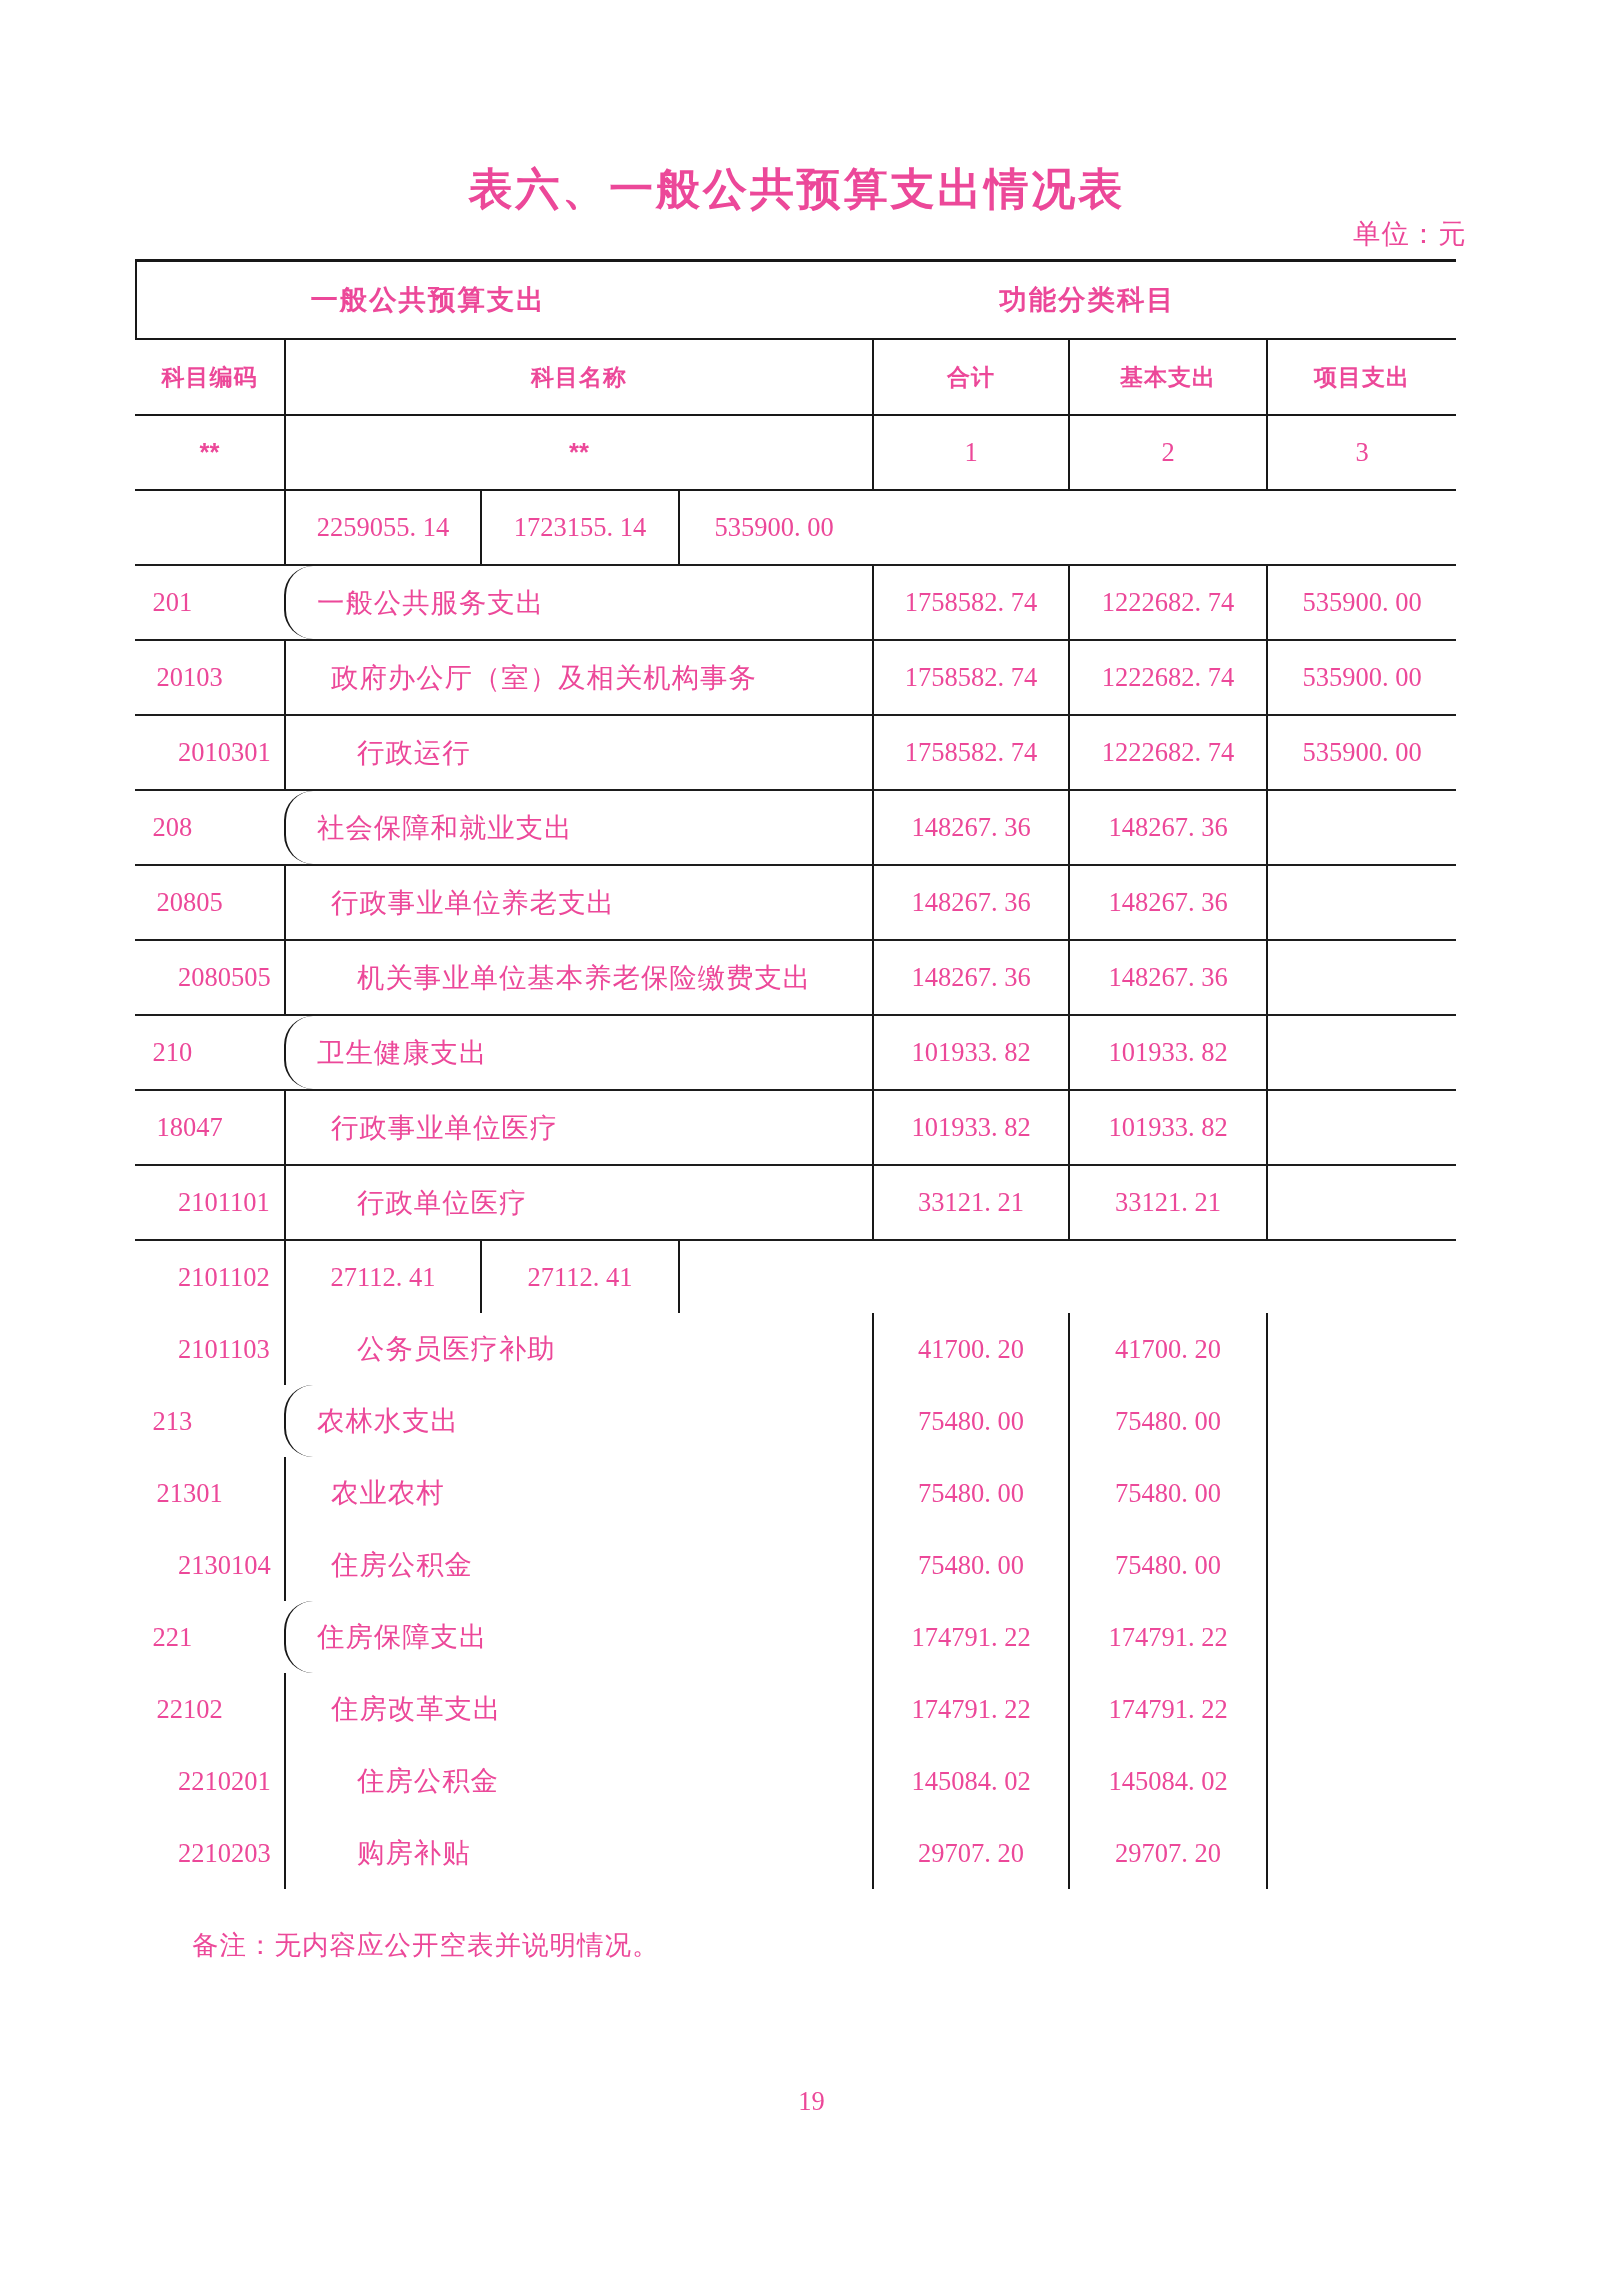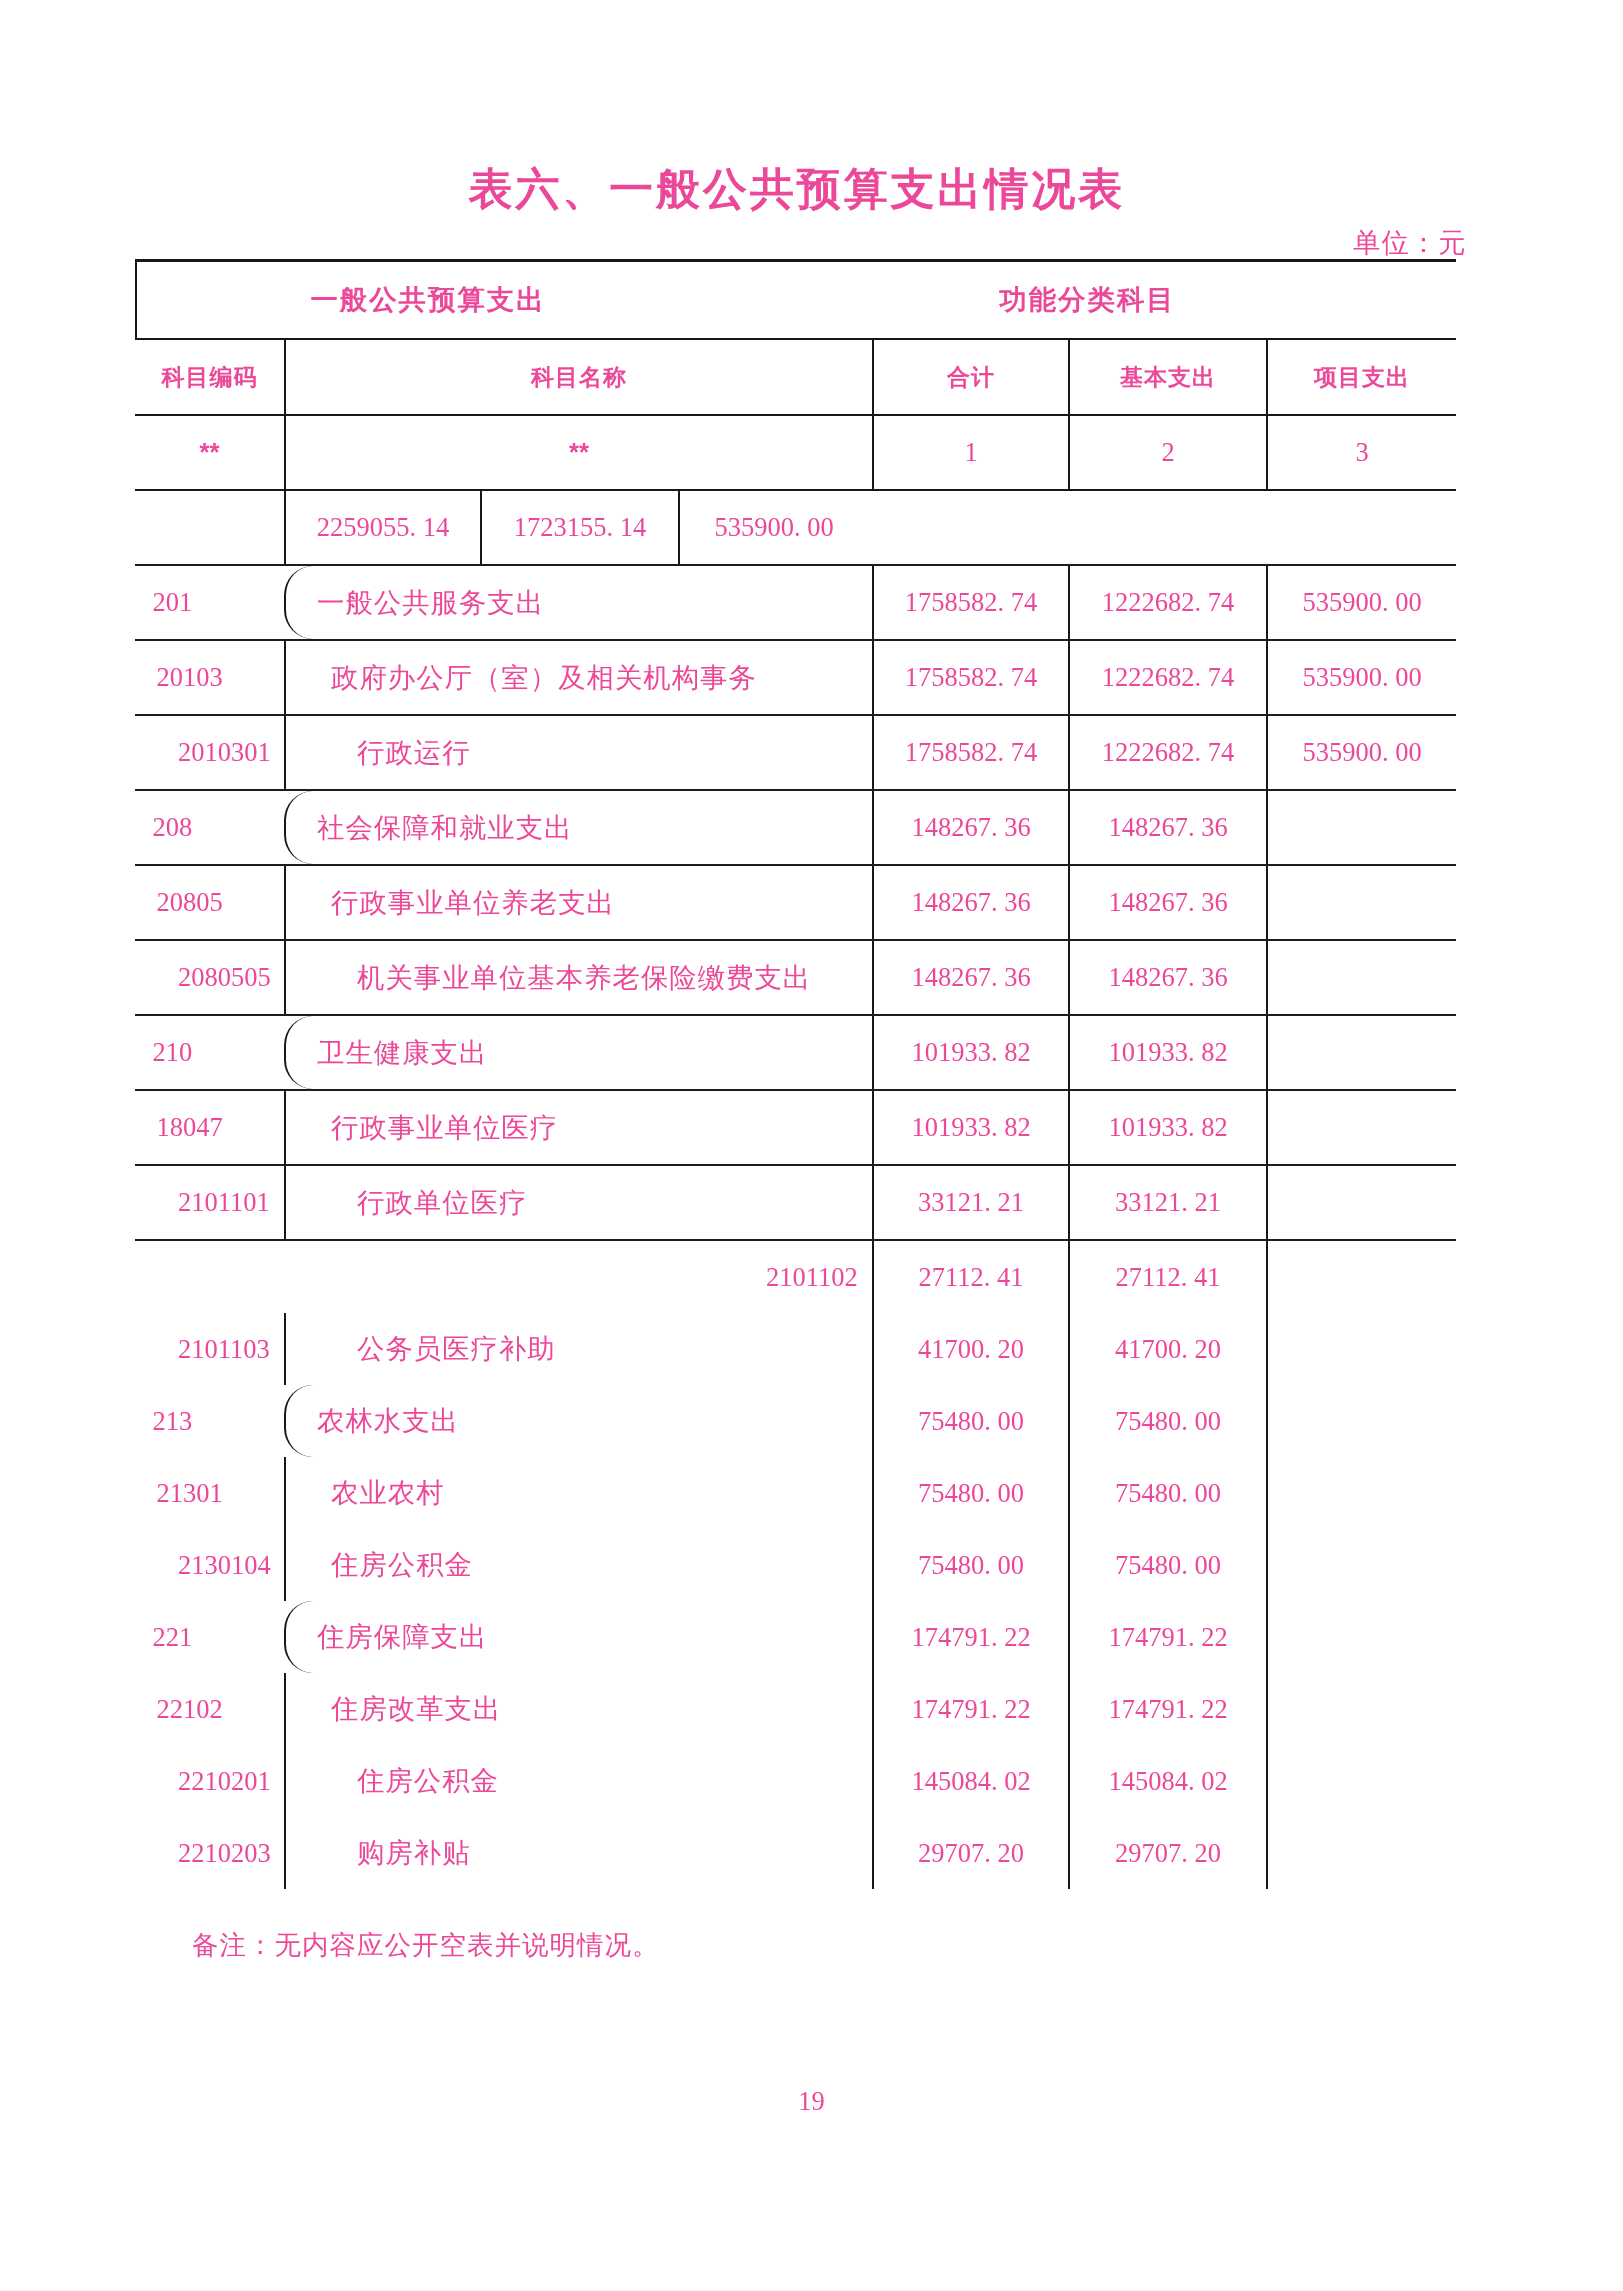--- a/index.html
+++ b/index.html
@@ -8,34 +8,34 @@
     position:relative; width:1623px; height:2292px; margin:0 auto;
     background:#ffffff; color:#ec4899; overflow:hidden;
     font-family:"Liberation Serif","DejaVu Serif",serif;
   }
   .title {
     position:absolute; top:160px; left:-14.7px; width:100%;
     text-align:center; font-size:44px; font-weight:bold; letter-spacing:2.9px;
     font-family:"Liberation Serif","DejaVu Serif",serif;
   }
   .unit {
-    position:absolute; top:225px; left:1353px; font-size:27.4px; letter-spacing:1px;
+    position:absolute; top:216px; left:1353px; font-size:27.4px; letter-spacing:1px;
   }
   .btable {
     position:absolute; left:135px; top:259px; width:1321px;
     border-top:3.9px solid #181818;
   }
   .trow { display:flex; width:100%; }
   .bordered { border-bottom:2.9px solid #181818; }
   .rowline { border-bottom:2px solid #1d1d1d; }
   .h1 { height:78px; }
   .h2 { height:76px; }
   .h3 { height:75px; }
   .dr { height:75px; }
-  .pr { height:72px;justify-content:flex-end; }
+  .pr { height:72px; }
   .cell { display:flex; align-items:center; height:100%; overflow:hidden; }
   .vl { border-left:2.9px solid #181818; }
   .w-left  { width:737px; justify-content:center; }
   .w-right { width:584px; justify-content:center; }
   .w-code  { width:149px; }
   .w-name  { width:588px; }
   .w-t     { width:196px; }
   .w-b     { width:198px; }
   .w-p     { width:190px; }
   .hd { font-family:"Liberation Sans","DejaVu Sans",sans-serif; font-weight:bold; font-size:27.4px; letter-spacing:2px; }

